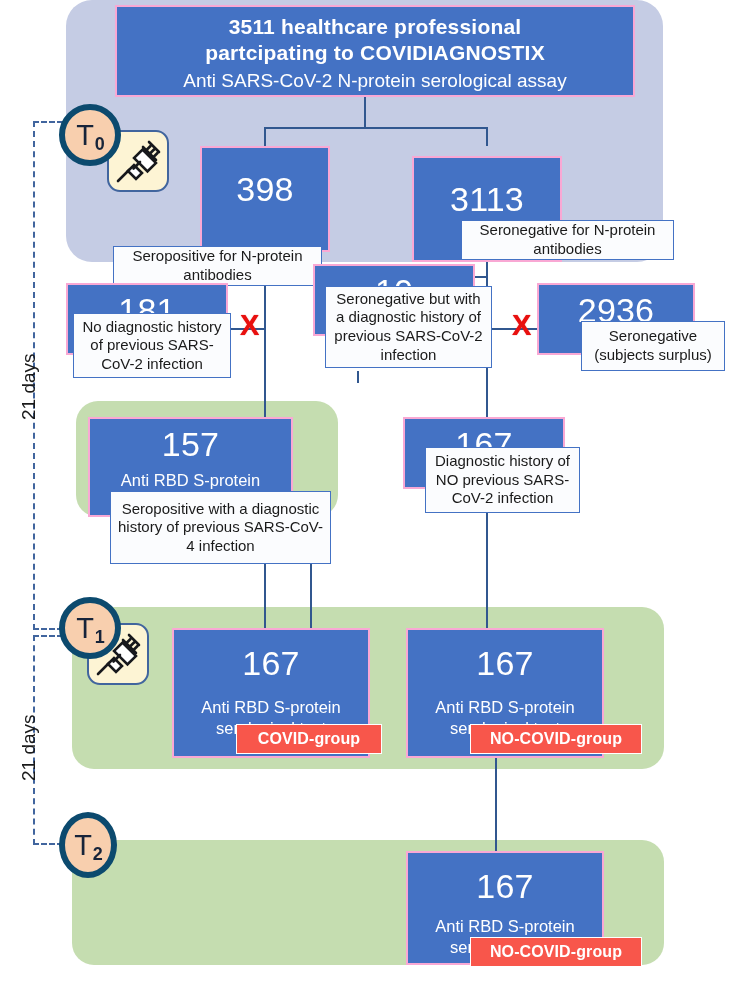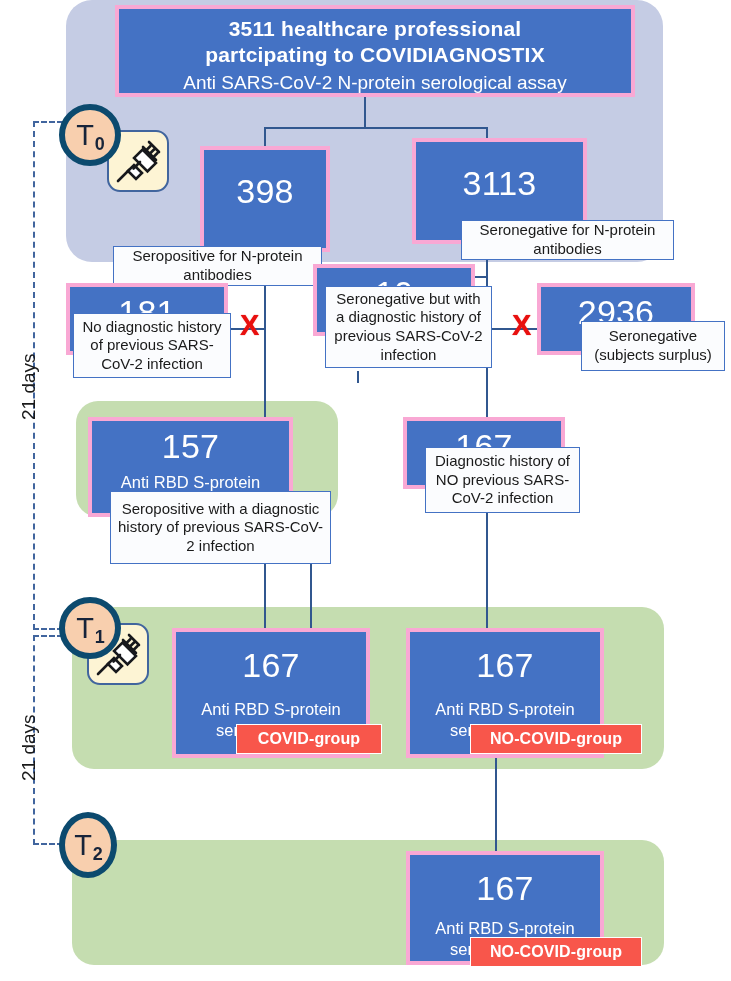--- a/index.html
+++ b/index.html
@@ -41,21 +41,21 @@
     position: absolute;
     height: 0;
     border-top: 2px solid #31578f;
   }
 
   
   .bbox {
     position: absolute;
     box-sizing: border-box;
     background: #4472c4;
-    border: 4px solid #f9a8d4;
+    border: 2px solid #f9a8d4;
     color: #ffffff;
     text-align: center;
     display: flex;
     flex-direction: column;
     align-items: center;
     padding-top: 6px;
   }
   .bbox .num {
     font-size: 34px;
     line-height: 1.15;
@@ -203,21 +203,21 @@
     <div class="num" style="font-size:21px; font-weight:bold;">3511 healthcare professional</div>
     <div class="num" style="font-size:21px; font-weight:bold; margin-top:2px;">partcipating to COVIDIAGNOSTIX</div>
     <div class="sub" style="font-size:19px; margin-top:4px;">Anti SARS-CoV-2 N-protein serological assay</div>
   </div>
 
   <div class="bbox" style="left:200px; top:146px; width:130px; height:106px;">
     <div class="num" style="margin-top:16px;">398</div>
   </div>
   <div class="wbox" style="left:113px; top:222px; width:209px; height:40px;margin-top:24px;">Seropositive for N-protein antibodies</div>
 
-  <div class="bbox" style="left:412px; top:138px; width:175px; height:106px;">
+  <div class="bbox" style="left:412px; top:156px; width:150px; height:106px;">
     <div class="num" style="margin-top:16px;">3113</div>
   </div>
   <div class="wbox" style="left:461px; top:220px; width:213px; height:40px;">Seronegative for N-protein antibodies</div>
 
   <div class="bbox" style="left:66px; top:283px; width:162px; height:72px;">
     <div class="num" style="margin-top:0px;">181</div>
   </div>
   <div class="wbox" style="left:73px; top:313px; width:158px; height:65px;">No diagnostic history of previous SARS-CoV-2 infection</div>
 
   <div class="xmark" style="left:240px; top:311px;">X</div>
@@ -231,21 +231,21 @@
 
   <div class="bbox" style="left:537px; top:283px; width:158px; height:72px;">
     <div class="num" style="margin-top:0px;">2936</div>
   </div>
   <div class="wbox" style="left:581px; top:321px; width:144px; height:50px;">Seronegative (subjects surplus)</div>
 
   <div class="bbox" style="left:88px; top:417px; width:205px; height:100px;">
     <div class="num">157</div>
     <div class="sub">Anti RBD S-protein serological test</div>
   </div>
-  <div class="wbox" style="left:110px; top:491px; width:221px; height:73px;">Seropositive with a diagnostic history of previous SARS-CoV-2 infection</div>
+  <div class="wbox" style="left:110px; top:491px; width:221px; height:73px;">Seropositive with a diagnostic history of previous SARS-CoV-4 infection</div>
 
   <div class="bbox" style="left:403px; top:417px; width:162px; height:72px;">
     <div class="num">167</div>
   </div>
   <div class="wbox" style="left:425px; top:447px; width:155px; height:66px;">Diagnostic history of NO previous SARS-CoV-2 infection</div>
 
   <div class="bbox" style="left:172px; top:628px; width:198px; height:130px;">
     <div class="num" style="margin-top:8px;">167</div>
     <div class="sub" style="margin-top:14px;">Anti RBD S-protein serological test</div>
   </div>

